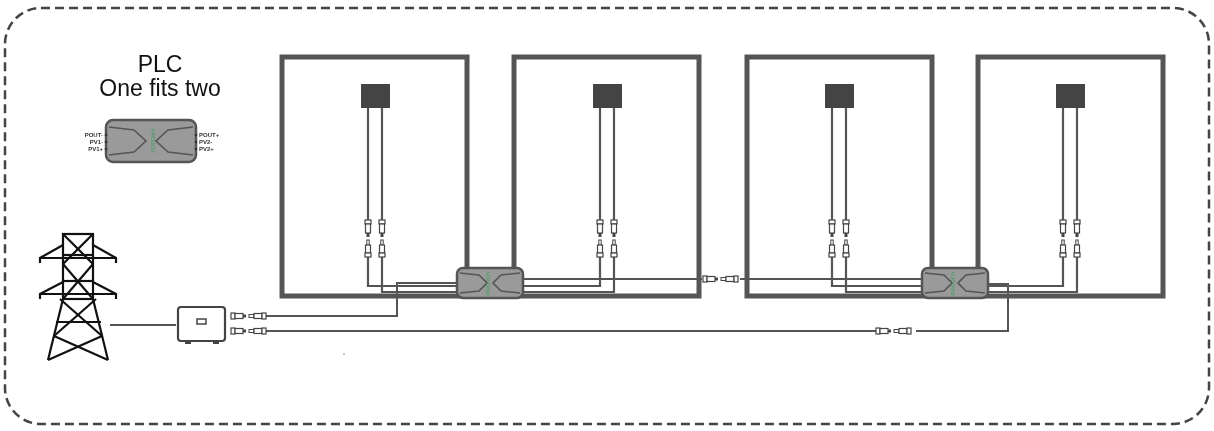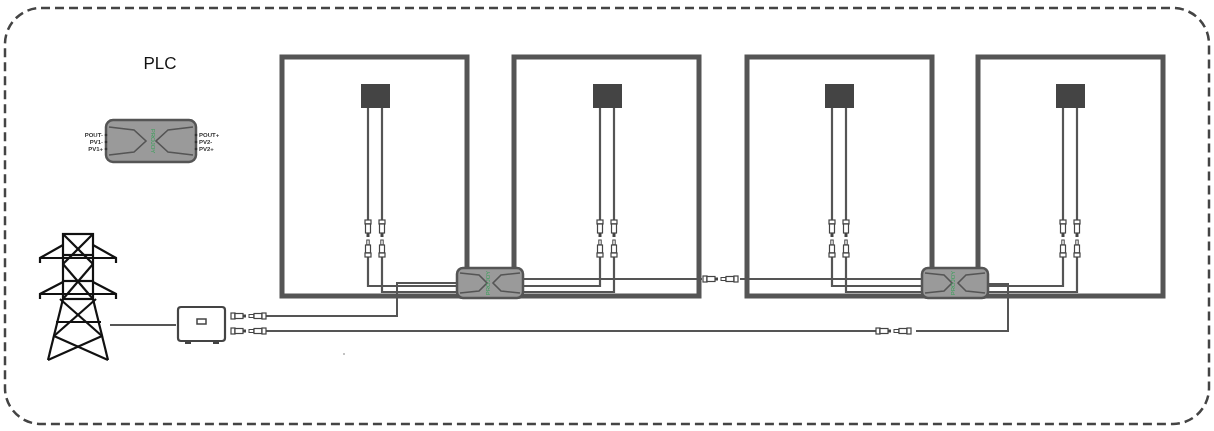--- a/index.html
+++ b/index.html
@@ -1,28 +1,29 @@
 <!DOCTYPE html>
 <html><head>
 <meta charset="utf-8">
 <style>
   html, body { margin: 0; padding: 0; background: #ffffff; }
   body { width: 1214px; height: 431px; position: relative; overflow: hidden; font-family: "Liberation Sans", sans-serif; }
   #diagram { position: absolute; left: 0; top: 0; }
   .title-block { position: absolute; left: 60px; top: 52px; width: 200px; text-align: center; color: #111; }
-  .title-line1 { font-size: 17px; line-height: 24px; display: block; }
+  .title-line1 { font-size: 23px; line-height: 24px; display: block; }
   .title-line2 { font-size: 23px; line-height: 24px; display: block; }
   .legend-label { font-family: "Liberation Sans", sans-serif; font-size: 6px; font-weight: bold; fill: #333; }
   .brand { font-family: "Liberation Sans", sans-serif; font-size: 6px; fill: #3aa05a; }
 </style>
 </head>
 <body>
 
 <div class="title-block">
   <span class="title-line1">PLC</span>
+  <span class="title-line2">One fits two</span>
 </div>
 
 <svg id="diagram" width="1214" height="431" viewBox="0 0 1214 431" xmlns="http://www.w3.org/2000/svg">
   <defs>
 
     <g id="mc4v">
       <rect x="-3" y="0" width="6" height="4" fill="#fff" stroke="#444" stroke-width="1.2"></rect>
       <rect x="-2.5" y="4" width="5" height="9" fill="#fff" stroke="#444" stroke-width="1.2"></rect>
       <rect x="-1.5" y="13" width="3" height="4" fill="#444"></rect>
       <rect x="-1.2" y="20" width="2.4" height="5" fill="#fff" stroke="#444" stroke-width="1"></rect>

